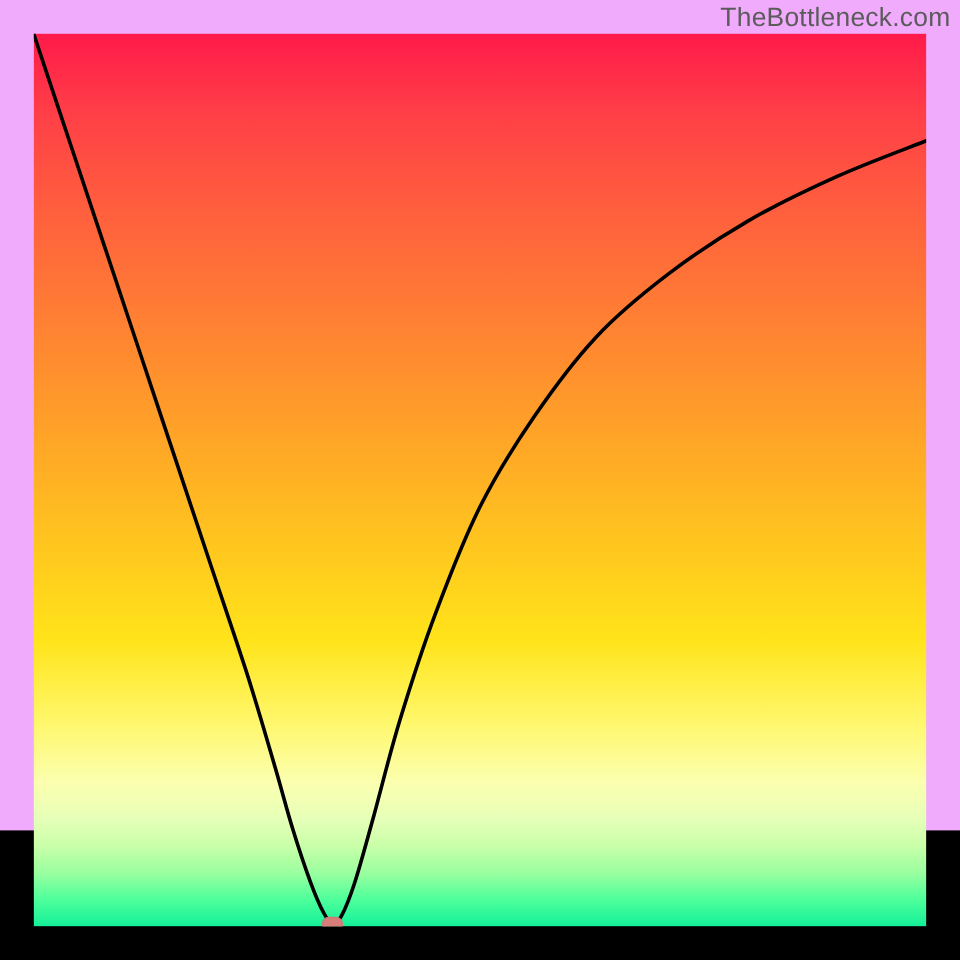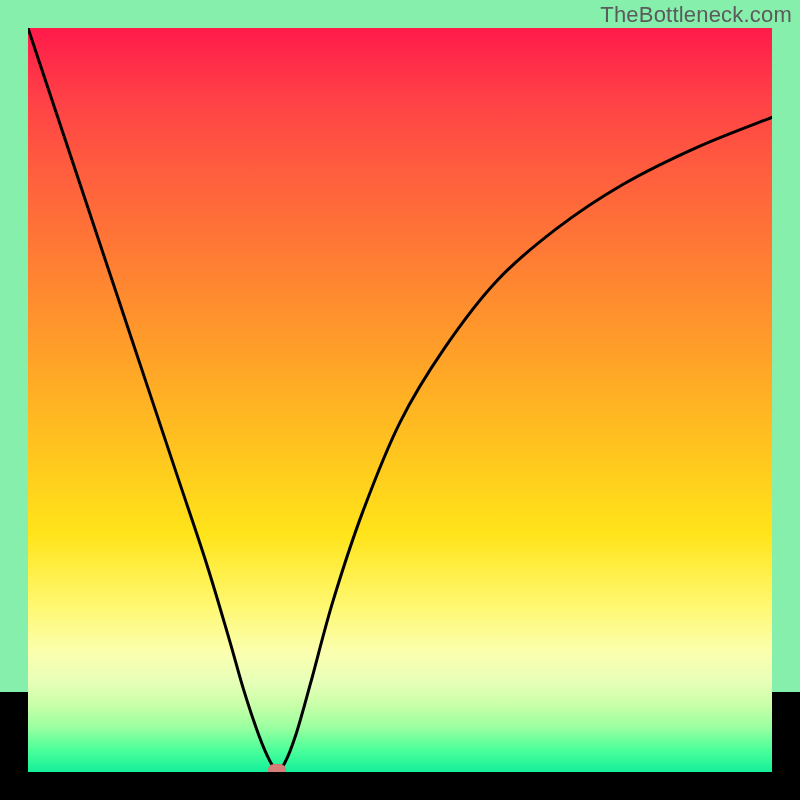--- a/index.html
+++ b/index.html
@@ -8,21 +8,21 @@
     width: 800px;
     height: 800px;
     overflow: hidden;
     background: #000;
     font-family: Arial, Helvetica, sans-serif;
   }
   .frame {
     position: relative;
     width: 800px;
     height: 692px;
-    background: #86efac;
+    background: #f0abfc;
   }
   .watermark {
     position: absolute;
     top: 2px;
     right: 8px;
     font-size: 22px;
     font-weight: 500;
     color: #5b5b5b;
     letter-spacing: 0.2px;
     z-index: 10;

